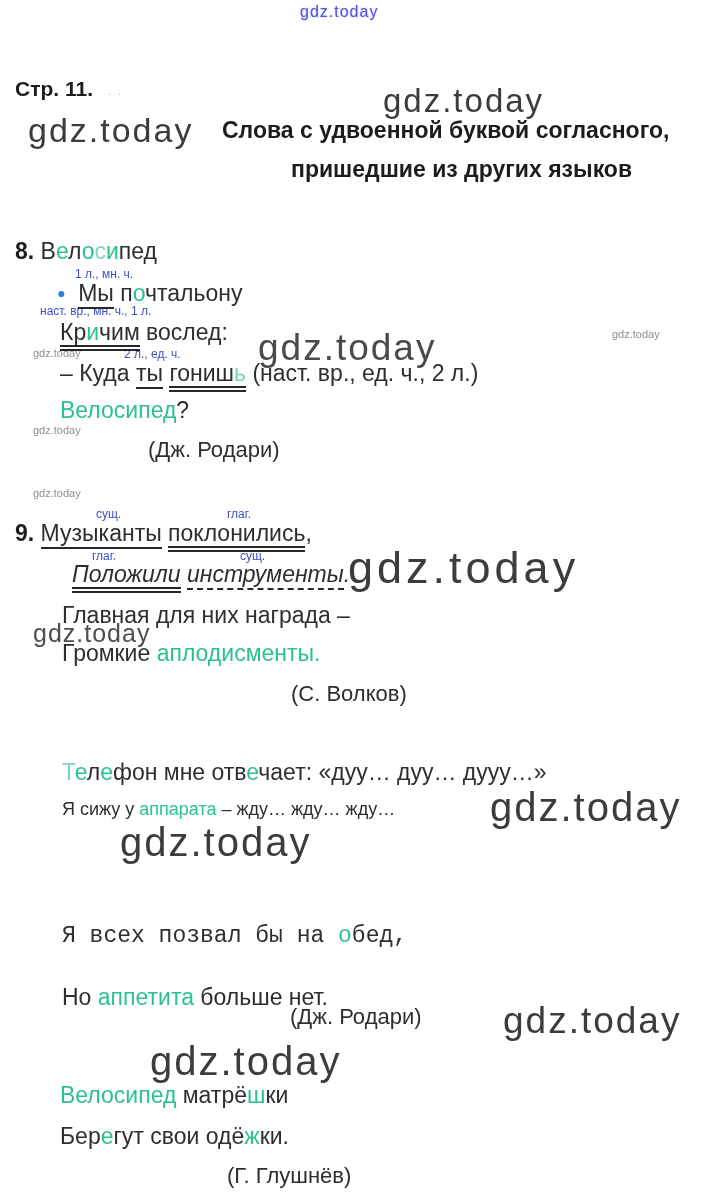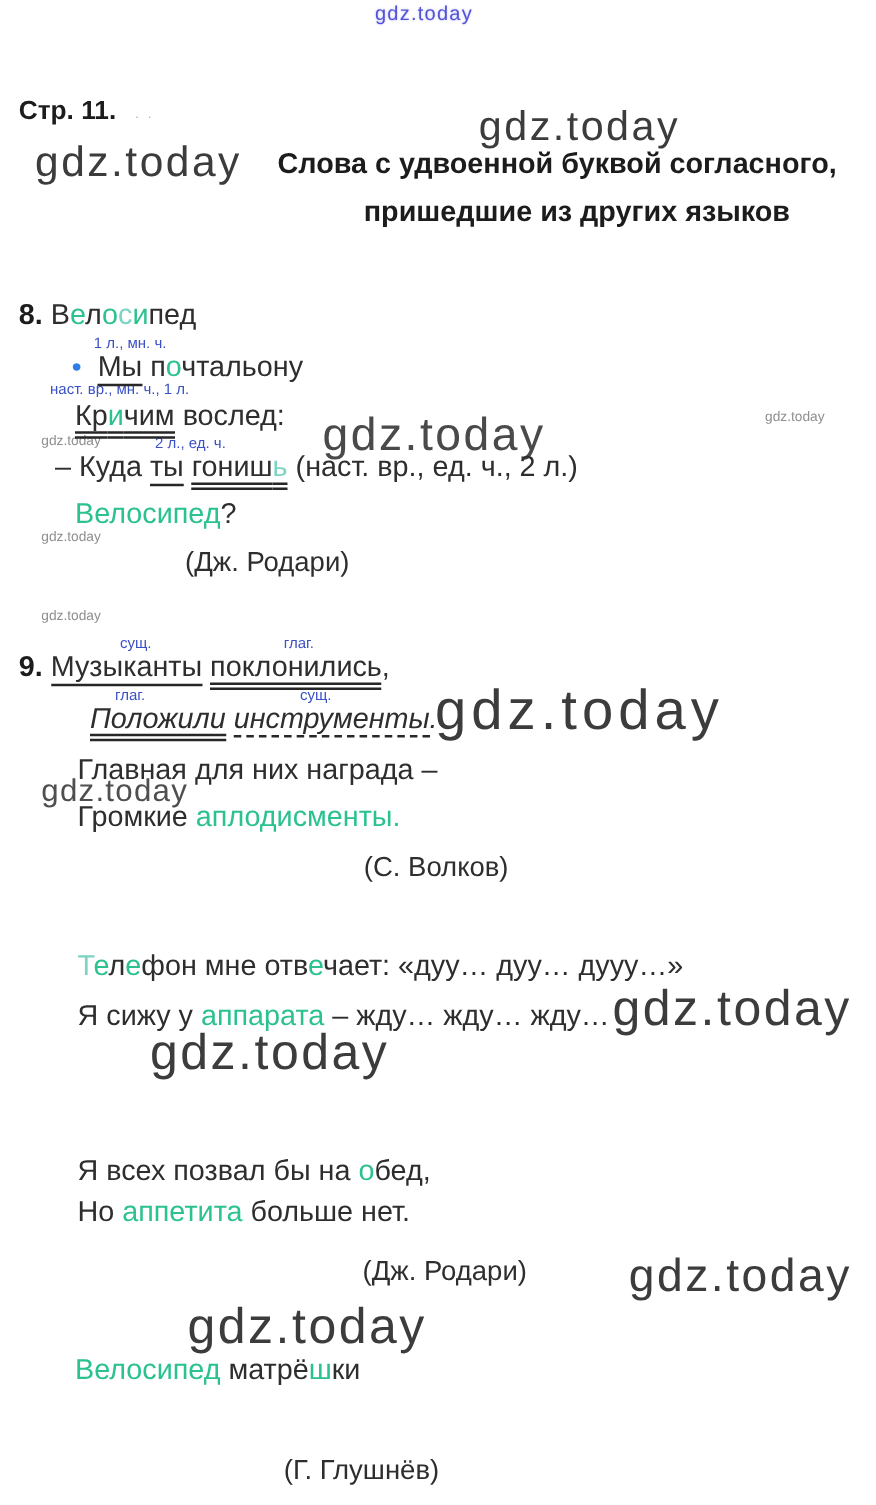--- a/index.html
+++ b/index.html
@@ -44,28 +44,29 @@
     <div class="ann" style="left: 96px; top: 508px;">сущ.</div>
     <div class="ann" style="left: 227px; top: 508px;">глаг.</div>
     <div class="ann" style="left: 92px; top: 550px;">глаг.</div>
     <div class="ann" style="left: 240px; top: 550px;">сущ.</div>
     <div class="line" style="left: 15px; top: 77px; font-size: 21px;"><span class="c-b">Стр. 11.</span></div>
     <div class="line" style="left: 222px; top: 117px; font-size: 23px;"><span class="c-b">Слова с удвоенной буквой согласного,</span></div>
     <div class="line" style="left: 291px; top: 156px; font-size: 23px;"><span class="c-b">пришедшие из других языков</span></div>
     <div class="line" style="left: 15px; top: 238px; font-size: 23px;"><span class="c-b">8. </span><span class="c-k">В</span><span class="c-g">е</span><span class="c-k">л</span><span class="c-g">о</span><span class="c-t">с</span><span class="c-g">и</span><span class="c-k">пед</span></div>
     <div class="line" style="left: 57px; top: 280px; font-size: 23px;"><span class="c-d">● </span><span class="c-k u-1">Мы</span><span class="c-k"> п</span><span class="c-g">о</span><span class="c-k">чтальону</span></div>
     <div class="line" style="left: 60px; top: 319px; font-size: 23px;"><span class="c-k u-2">Кр</span><span class="c-g u-2">и</span><span class="c-k u-2">чим</span><span class="c-k"> вослед:</span></div>
-    <div class="line" style="left: 44px; top: 360px; font-size: 23px;"><span class="c-k">– Куда </span><span class="c-k u-1">ты</span><span class="c-k"> </span><span class="c-k u-2">гониш</span><span class="c-t u-2">ь</span><span class="c-k"> (наст. вр., ед. ч., 2 л.)</span></div>
+    <div class="line" style="left: 60px; top: 360px; font-size: 23px;"><span class="c-k">– Куда </span><span class="c-k u-1">ты</span><span class="c-k"> </span><span class="c-k u-2">гониш</span><span class="c-t u-2">ь</span><span class="c-k"> (наст. вр., ед. ч., 2 л.)</span></div>
     <div class="line" style="left: 60px; top: 397px; font-size: 23px;"><span class="c-g">Велосипед</span><span class="c-k">?</span></div>
     <div class="line" style="left: 148px; top: 437px; font-size: 22px;"><span class="c-k">(Дж. Родари)</span></div>
     <div class="line" style="left: 15px; top: 520px; font-size: 23px;"><span class="c-b">9. </span><span class="c-k u-1">Музыканты</span><span class="c-k"> </span><span class="c-k u-2">поклонились</span><span class="c-k">,</span></div>
     <div class="line" style="left: 72px; top: 561px; font-size: 23px; font-style: italic;"><span class="c-k u-2">Положили</span><span class="c-k"> </span><span class="c-k u-d">инструменты</span><span class="c-k">.</span></div>
     <div class="line" style="left: 62px; top: 640px; font-size: 23px;"><span class="c-k">Громкие </span><span class="c-g">аплодисменты.</span></div>
     <div class="line" style="left: 62px; top: 602px; font-size: 23px;"><span class="c-k">Главная для них награда –</span></div>
     <div class="line" style="left: 291px; top: 681px; font-size: 22px;"><span class="c-k">(С. Волков)</span></div>
     <div class="line" style="left: 62px; top: 759px; font-size: 23px;"><span class="c-t">Т</span><span class="c-g">е</span><span class="c-k">л</span><span class="c-g">е</span><span class="c-k">фон мне отв</span><span class="c-g">е</span><span class="c-k">чает: «дуу… дуу… дууу…»</span></div>
-    <div class="line" style="left: 62px; top: 799px; font-size: 23px;"><span class="c-k">Я сижу у </span><span class="c-g">аппарата</span><span class="c-k"> – жду… жду… жду…</span></div>
-    <div class="line" style="left: 62px; top: 923px; font-size: 23px;"><span class="c-k">Я всех позвал бы на </span><span class="c-g">о</span><span class="c-k">бед,</span></div>
-    <div class="line" style="left: 62px; top: 956px; font-size: 23px;"><span class="c-k">Но </span><span class="c-g">аппетита</span><span class="c-k"> больше нет.</span></div>
+    <div class="line" style="left: 62px; top: 799px; font-size: 18px;"><span class="c-k">Я сижу у </span><span class="c-g">аппарата</span><span class="c-k"> – жду… жду… жду…</span></div>
+    <div class="line" style="left: 62px; top: 923px; font-size: 23px; font-family: Liberation Mono, monospace;"><span class="c-k">Я всех позвал бы на </span><span class="c-g">о</span><span class="c-k">бед,</span></div>
+    <div class="line" style="left: 62px; top: 984px; font-size: 23px;"><span class="c-k">Но </span><span class="c-g">аппетита</span><span class="c-k"> больше нет.</span></div>
     <div class="line" style="left: 290px; top: 1004px; font-size: 22px;"><span class="c-k">(Дж. Родари)</span></div>
     <div class="line" style="left: 60px; top: 1082px; font-size: 23px;"><span class="c-g">Велосипед</span><span class="c-k"> матрё</span><span class="c-g">ш</span><span class="c-k">ки</span></div>
+    <div class="line" style="left: 60px; top: 1123px; font-size: 23px;"><span class="c-k">Бер</span><span class="c-g">е</span><span class="c-k">гут свои одё</span><span class="c-g">ж</span><span class="c-k">ки.</span></div>
     <div class="line" style="left: 227px; top: 1163px; font-size: 22px;"><span class="c-k">(Г. Глушнёв)</span></div>
   </div>
 
 </body></html>

